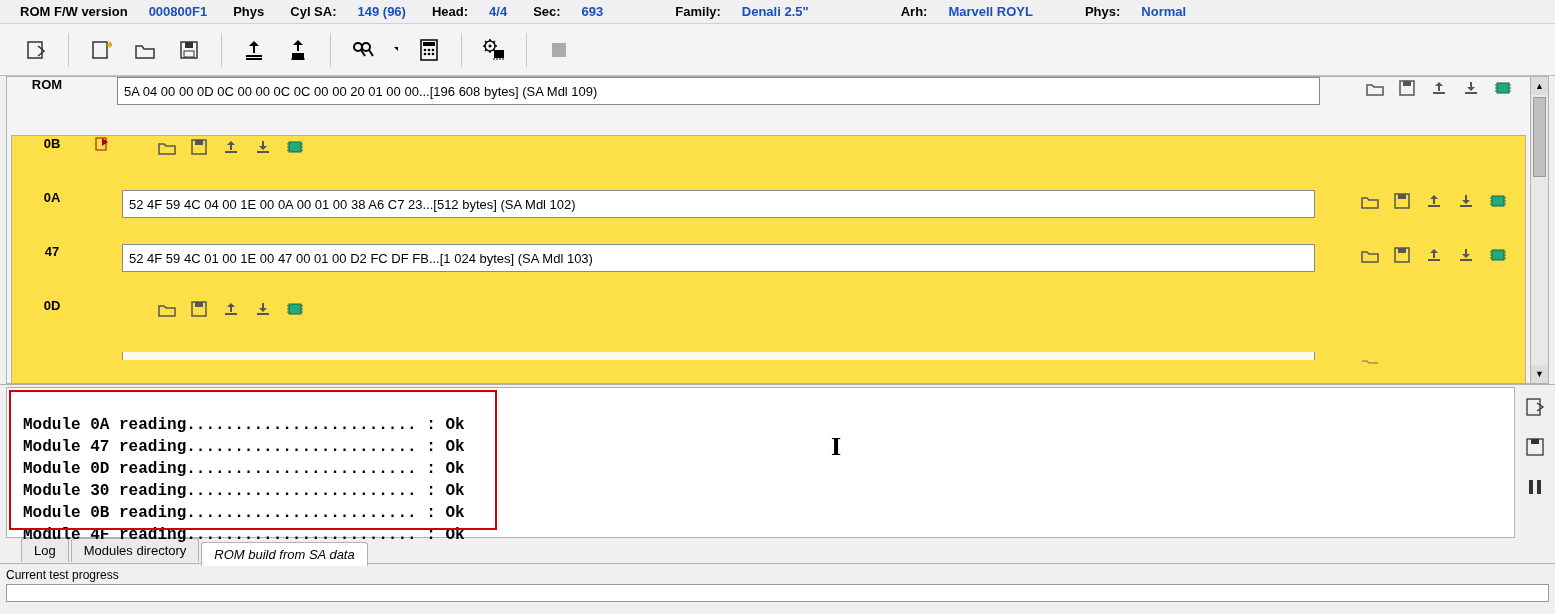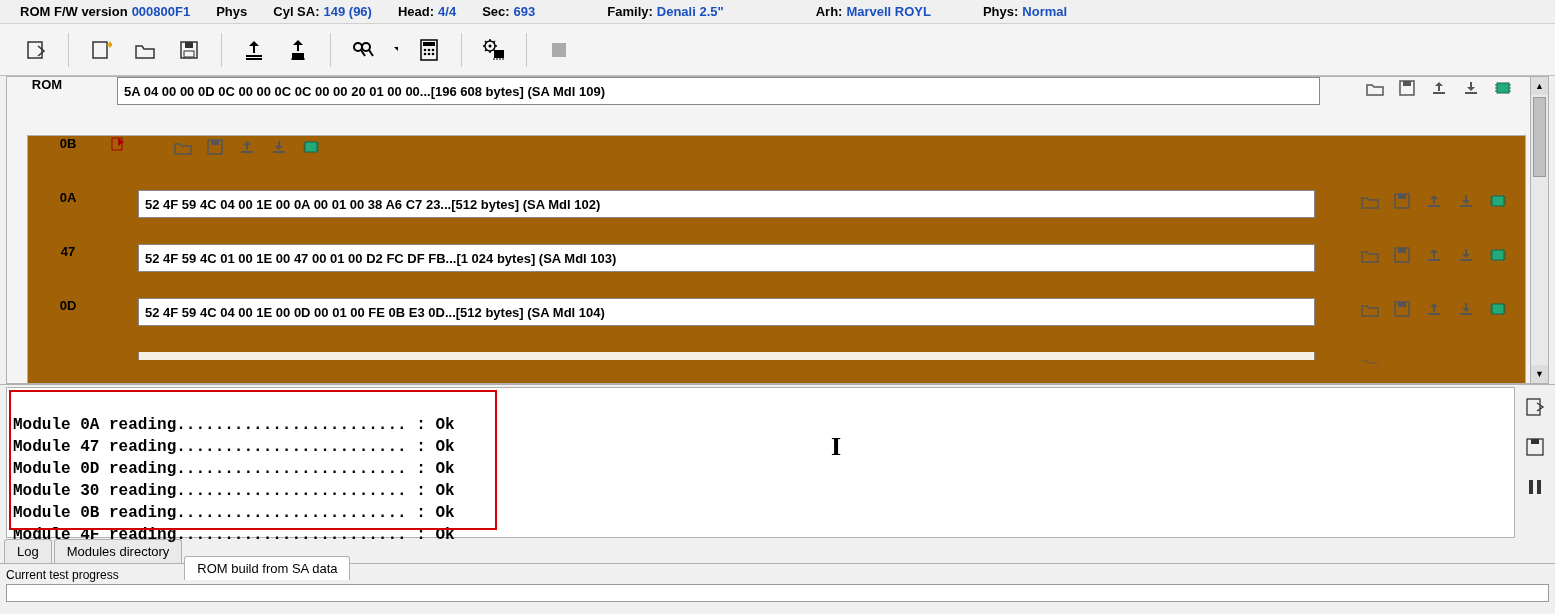--- a/index.html
+++ b/index.html
@@ -17,21 +17,21 @@
     display: flex;
     align-items: center;
     padding: 4px 20px;
     gap: 6px;
     font-size: 13px;
     font-weight: bold;
     background: #f0f0f0;
     border-bottom: 1px solid #d0d0d0;
     height: 24px;
   }
-  .info-item { display: flex; gap: 4px; }
+  .info-item { display: flex; gap: 21px; }
   .info-item .label { color: #000; }
   .info-item .value { color: #1a4fc0; }
   .info-sep { width: 14px; }
 
   .toolbar {
     display: flex;
     align-items: center;
     padding: 6px 16px;
     background: #f4f4f4;
     border-bottom: 1px solid #c0c0c0;
@@ -86,46 +86,45 @@
     width:60px; text-align:center; font-weight:bold;
   }
   .m-flag { width:20px; display:flex; justify-content:center; }
   .m-input {
     flex:1;
     height:28px;
     border:1px solid #888;
     background:#fff;
     padding:0 6px;
     font-size:13px;
-    font-weight:bold;
   }
   .m-actions { display:flex; gap:10px; width:190px; justify-content:flex-end; padding-right:6px;}
   .m-ico { width:22px;height:22px;display:flex;align-items:center;justify-content:center;cursor:pointer;}
 
   .rom-row .m-actions { }
   .inner-wrap {
     border:1px solid #b0b0b0;
-    margin: 4px 4px 0 20px;
+    margin: 4px 4px 0 4px;
     height:260px;
     overflow:hidden;
-    background:#a16207;
+    background:#fde047;
   }
 
   .log-area-wrap {
     display:flex;
     height:154px;
     border-top:1px solid #b0b0b0;
   }
   .log-area {
     flex:1;
     background:#fff;
     font-family: "Courier New", monospace;
     font-size:16px;
     font-weight:bold;
-    padding:4px 6px;
+    padding:4px 16px;
     line-height:22px;
     white-space:pre;
     position:relative;
     border:1px solid #b0b0b0;
     margin:2px 0 0 6px;
   }
   .log-highlight {
     position:absolute;
     top:2px; left:2px;
     border:2px solid #d40000;
@@ -138,40 +137,41 @@
     display:flex; flex-direction:column; align-items:center;
     gap:16px;
     padding-top:10px;
     background:#f0f0f0;
   }
   .log-side .side-btn{width:24px;height:24px;display:flex;align-items:center;justify-content:center;cursor:pointer;}
 
   .tabs {
     display:flex;
     height:26px;
-    align-items:center;
-    padding-left:4px;
+    align-items:flex-start;
+    padding-left:21px;
     gap:0;
     border-bottom:1px solid #b0b0b0;
     background:#f0f0f0;
   }
   .tab {
     padding:4px 12px;
     border:1px solid #b0b0b0;
     border-bottom:none;
     background:#eaeaea;
     font-size:13px;
     cursor:pointer;
     margin-right:2px;
     border-radius:3px 3px 0 0;
   }
   .tab.active {
     background:#fff;
     position:relative;
-    top:17px;
+    top:4px;
+    font-style:italic;
   }
 
   .progress-label { padding:4px 6px 2px 6px; font-size:12px;}
   .progress-bar { margin:0 6px 4px 6px; height:18px; border:1px solid #999; background:#fff;}
 
   svg { display:block; }
   .cursor-ibeam {
     position:absolute;
     left:824px; top:48px;
     font-family: serif;
@@ -466,21 +466,20 @@
                 <svg width="18" height="16">
                   <rect x="3" y="3" width="12" height="10" fill="#2a7" stroke="#165"></rect>
                   <path d="M3 5 h-2 M3 8 h-2 M3 11 h-2 M15 5 h2 M15 8 h2 M15 11 h2" stroke="#165"></path>
                 </svg>
               </span>
     </div>
           </div>
           <div class="m-row">
     <div class="m-label">0D</div>
     <div class="m-flag"></div>
-    <input class="m-input" readonly="" value="52 4F 59 4C 04 00 1E 00 0D 00 01 00 FE 0B E3 0D...[512 bytes] (SA Mdl 104)" style="">
     <div class="m-actions">
       <span class="m-ico">
                 <svg width="18" height="16">
                   <path d="M1 5 h5 l2 2 h9 v8 h-16 z" fill="none" stroke="#555" stroke-width="1.5"></path>
                 </svg>
               </span>
       <span class="m-ico">
                 <svg width="16" height="16">
                   <rect x="1" y="1" width="14" height="14" fill="none" stroke="#555" stroke-width="1.5"></rect>
                   <rect x="4" y="1" width="8" height="5" fill="#555"></rect>

